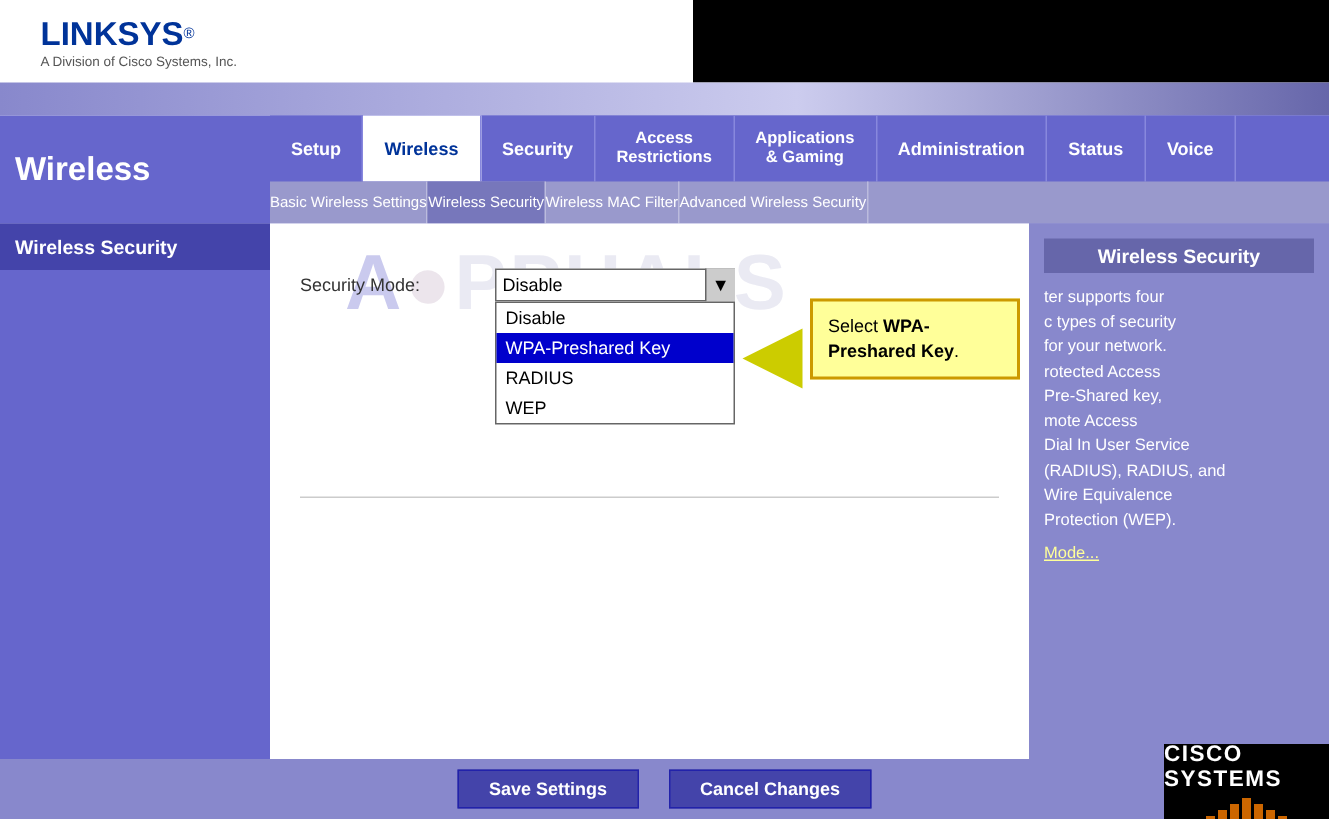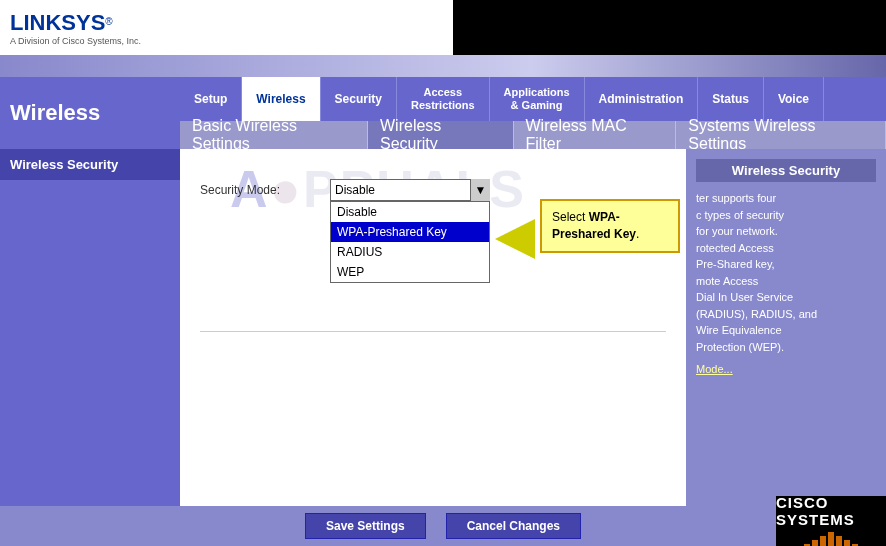--- a/index.html
+++ b/index.html
@@ -27,32 +27,32 @@
     #cisco-logo { position: absolute; right: 0; bottom: 0; width: 110px; height: 50px; background: #000; display: flex; flex-direction: column; align-items: center; justify-content: center; }
     #cisco-text { color: #fff; font-size: 10px; font-weight: bold; letter-spacing: 2px; text-transform: uppercase; }
     #cisco-bars { display: flex; align-items: flex-end; gap: 2px; margin-top: 3px; }
 
     
     #watermark { position: absolute; top: 155px; left: 200px; font-size: 48px; font-weight: bold; color: rgba(180,180,200,0.3); z-index: 1; pointer-events: none; font-family: Arial; }
 
     
     #layout { display: flex; flex-direction: column; height: 546px; position: relative; }
     #header-row { display: flex; height: 55px; }
-    #header-logo { flex: 1; background: #fff; padding: 6px 10px; display: flex; flex-direction: column; justify-content: center; }
+    #header-logo { flex: 1; background: #fff; padding: 6px 10px; display: flex; flex-direction: column; justify-content: center; margin-left: 17px; }
     #blue-bar { height: 22px; background: linear-gradient(to right, #8888cc 0%, #ccccee 60%, #6666aa 100%); }
 
     #nav-row { display: flex; }
     #nav-left { width: 180px; background: #6666cc; display: flex; align-items: center; }
     #nav-left-label { color: #fff; font-size: 22px; font-weight: bold; padding: 8px 10px; }
     #nav-right { flex: 1; display: flex; flex-direction: column; background: #6666cc; }
     #main-tabs { display: flex; background: #6666cc; height: 44px; align-items: stretch; }
     .main-tab { padding: 0 14px; color: #fff; font-size: 12px; font-weight: bold; cursor: pointer; display: flex; align-items: center; justify-content: center; text-align: center; white-space: nowrap; border-right: 1px solid #8888dd; }
     .main-tab.active { background: #fff; color: #003399; }
     #sub-tabs { display: flex; background: #9999cc; height: 28px; align-items: stretch; }
-    .sub-tab { padding: 0 12px; color: #fff; font-size: 16px; cursor: pointer; display: flex; align-items: center; border-right: 1px solid #bbbbdd; }
+    .sub-tab { padding: 0 0; color: #fff; font-size: 10px; cursor: pointer; display: flex; align-items: center; border-right: 1px solid #bbbbdd; }
     .sub-tab.active { background: #7777bb; }
 
     #body-row { display: flex; flex: 1; }
     #body-left { width: 180px; background: #6666cc; }
     #body-left-title { background: #4444aa; color: #fff; font-weight: bold; font-size: 13px; padding: 8px 10px; }
     #body-main { flex: 1; background: #fff; position: relative; overflow: hidden; }
     #body-right { width: 200px; background: #8888cc; }
 
     #footer-row { display: flex; height: 40px; background: #8888cc; align-items: center; justify-content: center; gap: 20px; position: relative; }
   </style>
@@ -87,21 +87,21 @@
         <div class="main-tab" style="font-size:11px;line-height:1.2;text-align:center;">Applications<br>&amp; Gaming</div>
         <div class="main-tab">Administration</div>
         <div class="main-tab">Status</div>
         <div class="main-tab">Voice</div>
       </div>
 
       <div id="sub-tabs">
         <div class="sub-tab">Basic Wireless Settings</div>
         <div class="sub-tab active">Wireless Security</div>
         <div class="sub-tab">Wireless MAC Filter</div>
-        <div class="sub-tab">Systems Wireless Settings</div>
+        <div class="sub-tab">Advanced Wireless Security</div>
       </div>
     </div>
   </div>
 
   <div id="body-row">
 
     <div id="body-left">
       <div id="body-left-title">Wireless Security</div>
     </div>
 

